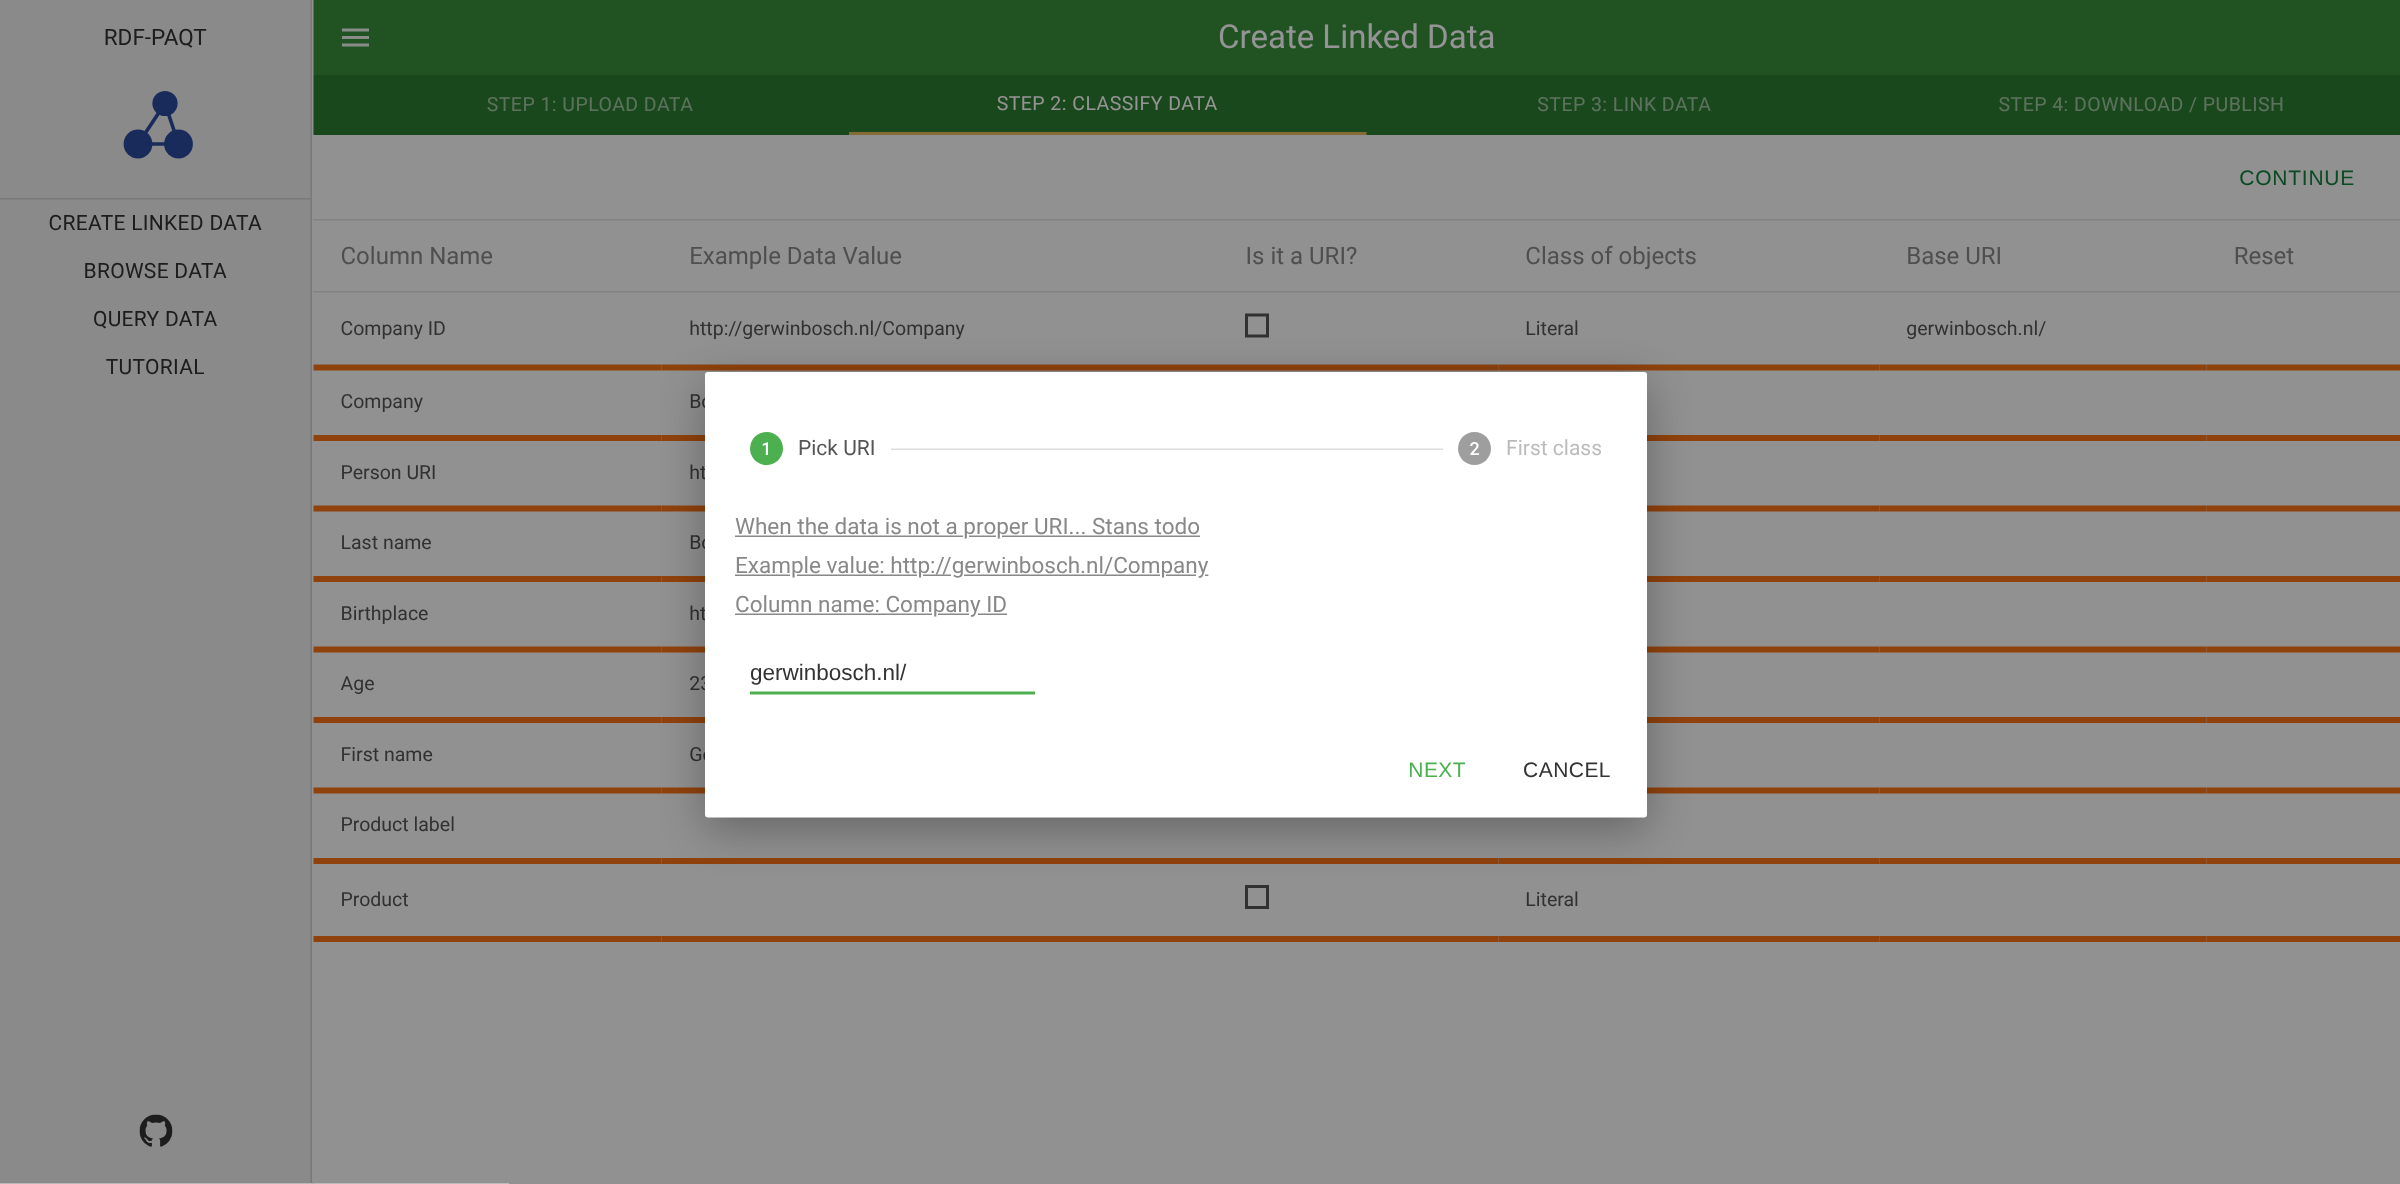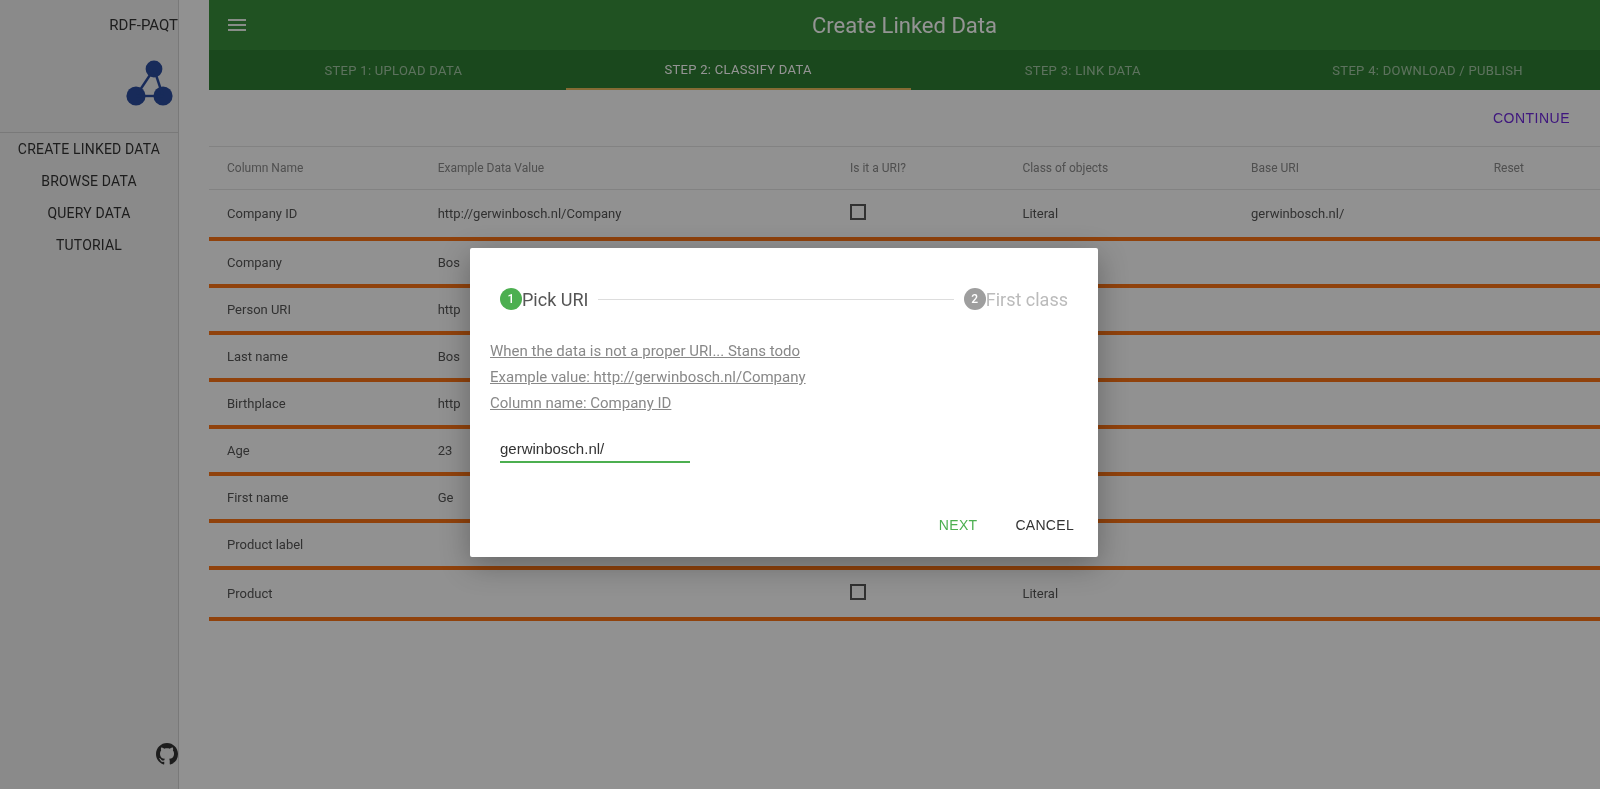--- a/index.html
+++ b/index.html
@@ -8,27 +8,27 @@
       width: 1600px;
       height: 789px;
       overflow: hidden;
       background: #fafafa;
       position: relative;
     }
     .sidebar {
       position: absolute;
       top: 0;
       left: 0;
-      width: 179px;
+      width: 208px;
       height: 100%;
       background: #eeeeee;
       border-right: 1px solid #d0d0d0;
       display: flex;
       flex-direction: column;
-      align-items: flex-end;
+      align-items: center;
     }
     .sidebar-title {
       font-size: 15px;
       color: #333;
       padding: 16px 0 10px;
       font-weight: 400;
     }
     .logo {
       width: 60px;
       height: 60px;
@@ -113,35 +113,35 @@
       border-bottom: 2px solid #e6b95c;
     }
     .continue-bar {
       height: 56px;
       display: flex;
       justify-content: flex-end;
       align-items: center;
       padding: 0 30px;
     }
     .continue-btn {
-      color: #6d28d9;
+      color: #15803d;
       font-size: 14px;
       letter-spacing: 0.5px;
       cursor: pointer;
       background: none;
       border: none;
     }
     .table {
       width: 100%;
       border-collapse: collapse;
     }
     .table th {
       text-align: left;
       font-weight: 400;
-      font-size: 12px;
+      font-size: 16px;
       color: #888;
       padding: 14px 18px;
       border-bottom: 1px solid #e0e0e0;
       border-top: 1px solid #e0e0e0;
     }
     .table td {
       font-size: 13px;
       color: #555;
       padding: 14px 18px;
       border-bottom: 4px solid #f97316;
@@ -189,21 +189,22 @@
       display: flex;
       align-items: center;
       justify-content: center;
       color: #fff;
       font-size: 12px;
       font-weight: 500;
     }
     .step-circle.green { background: #4caf50; }
     .step-circle.gray { background: #9e9e9e; }
     .step-label {
-      font-size: 18px;
+      margin-left: 10px;
+      font-size: 14px;
       color: #555;
     }
     .step-label.inactive { color: #bbb; }
     .step-line {
       flex: 1;
       height: 1px;
       background: #ddd;
       margin: 0 10px;
     }
     .dialog-body {
@@ -226,21 +227,21 @@
       color: #333;
       padding: 4px 0;
       width: 190px;
       outline: none;
       background: transparent;
     }
     .dialog-actions {
       display: flex;
       justify-content: flex-end;
       padding: 0 20px;
-      margin-top: 46px;
+      margin-top: 34px;
       gap: 30px;
     }
     .dialog-btn {
       background: none;
       border: none;
       font-size: 14px;
       font-weight: 500;
       letter-spacing: 0.3px;
       cursor: pointer;
       padding: 8px 4px;

